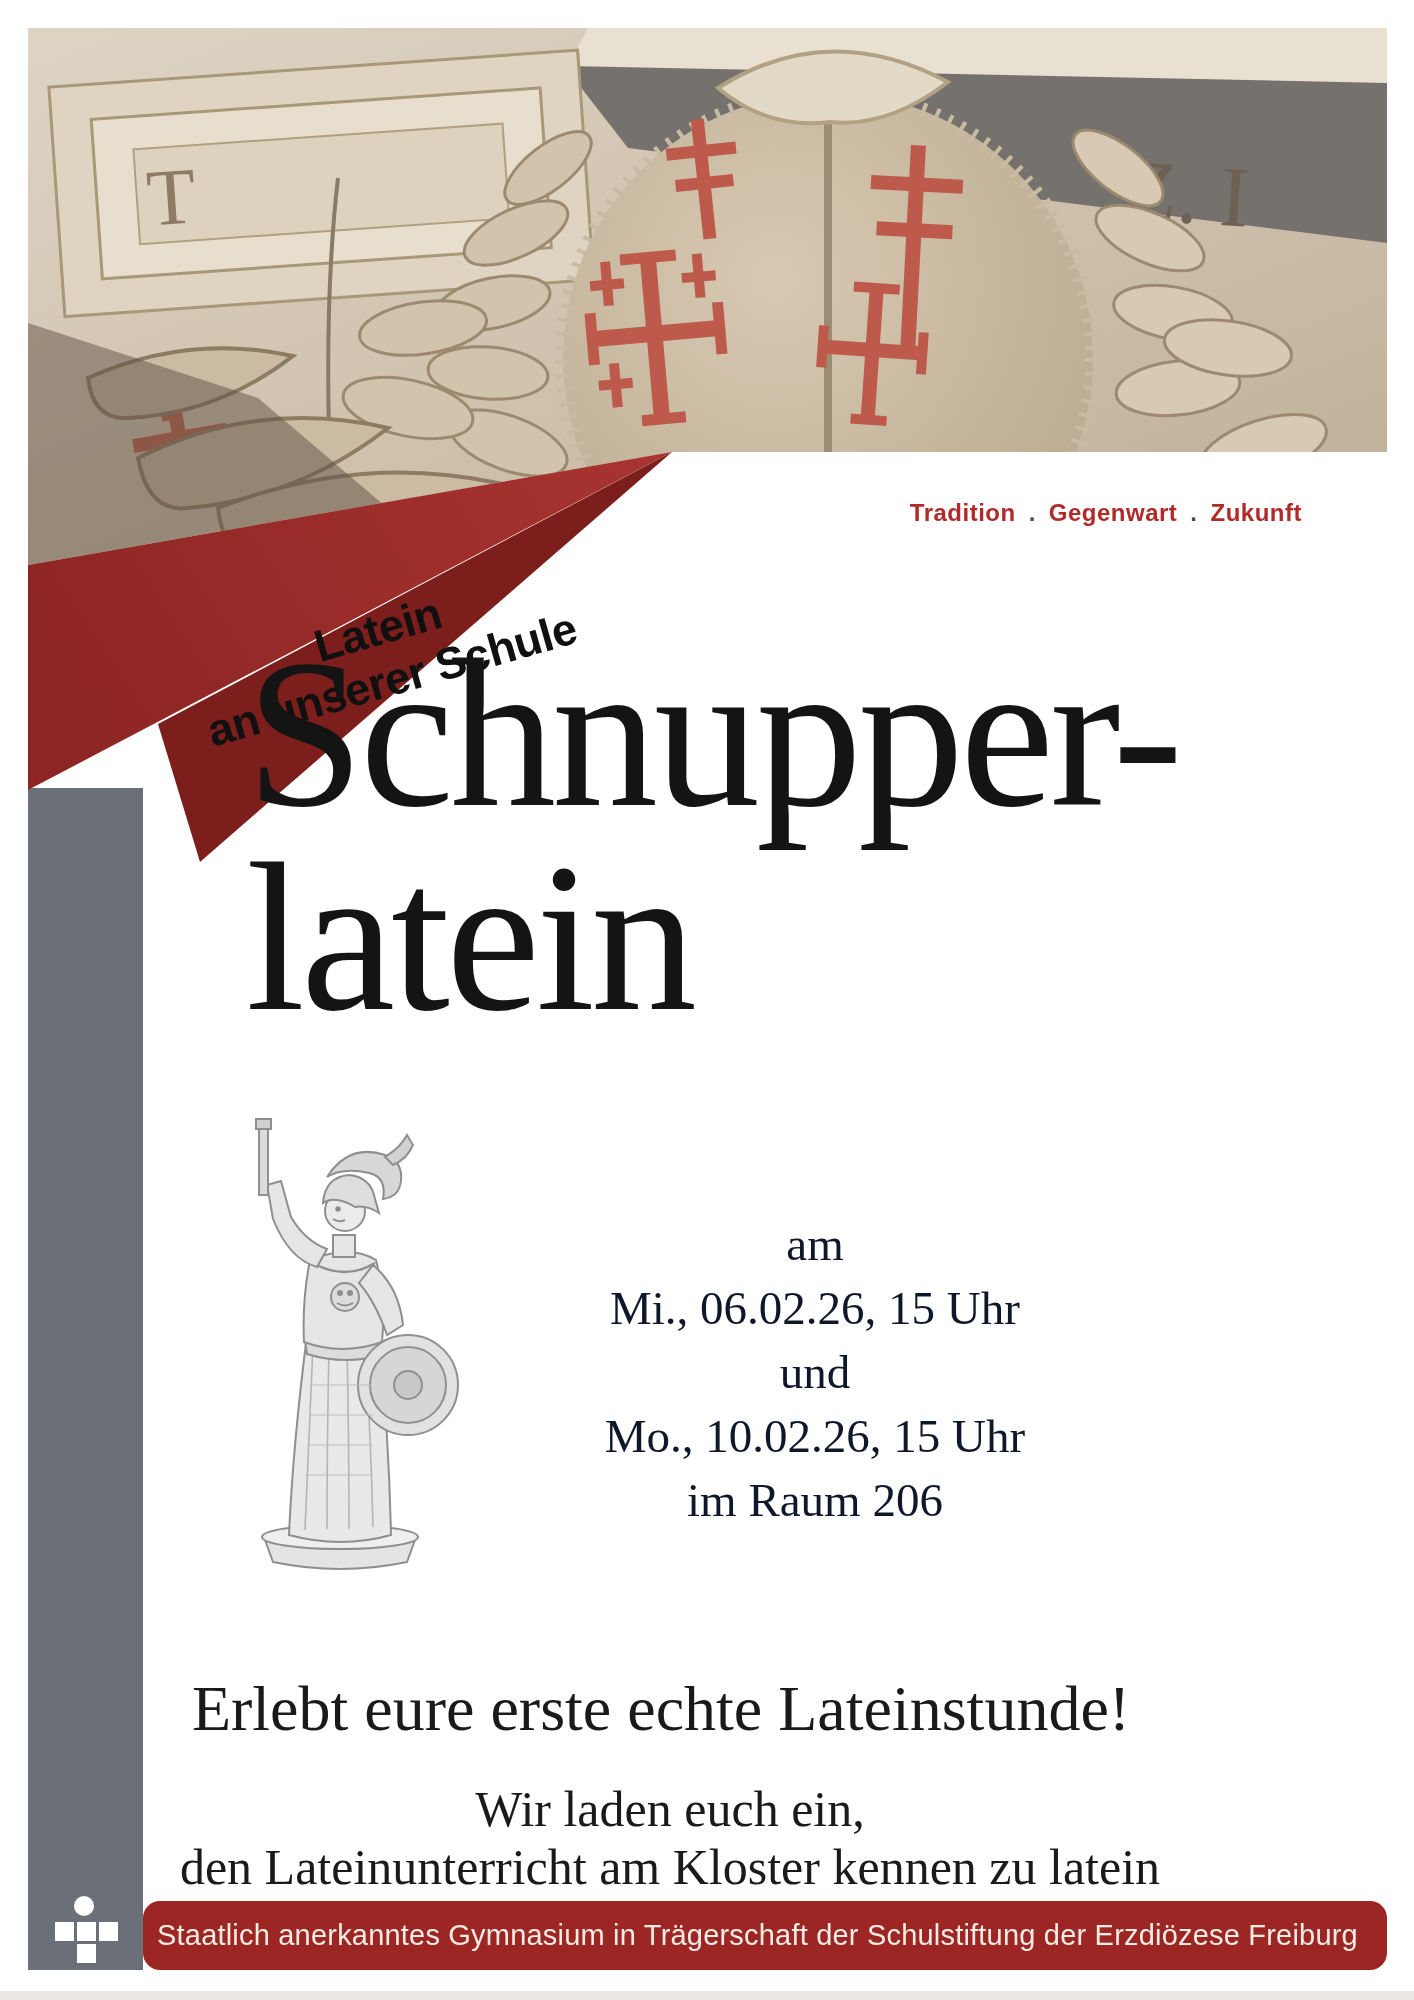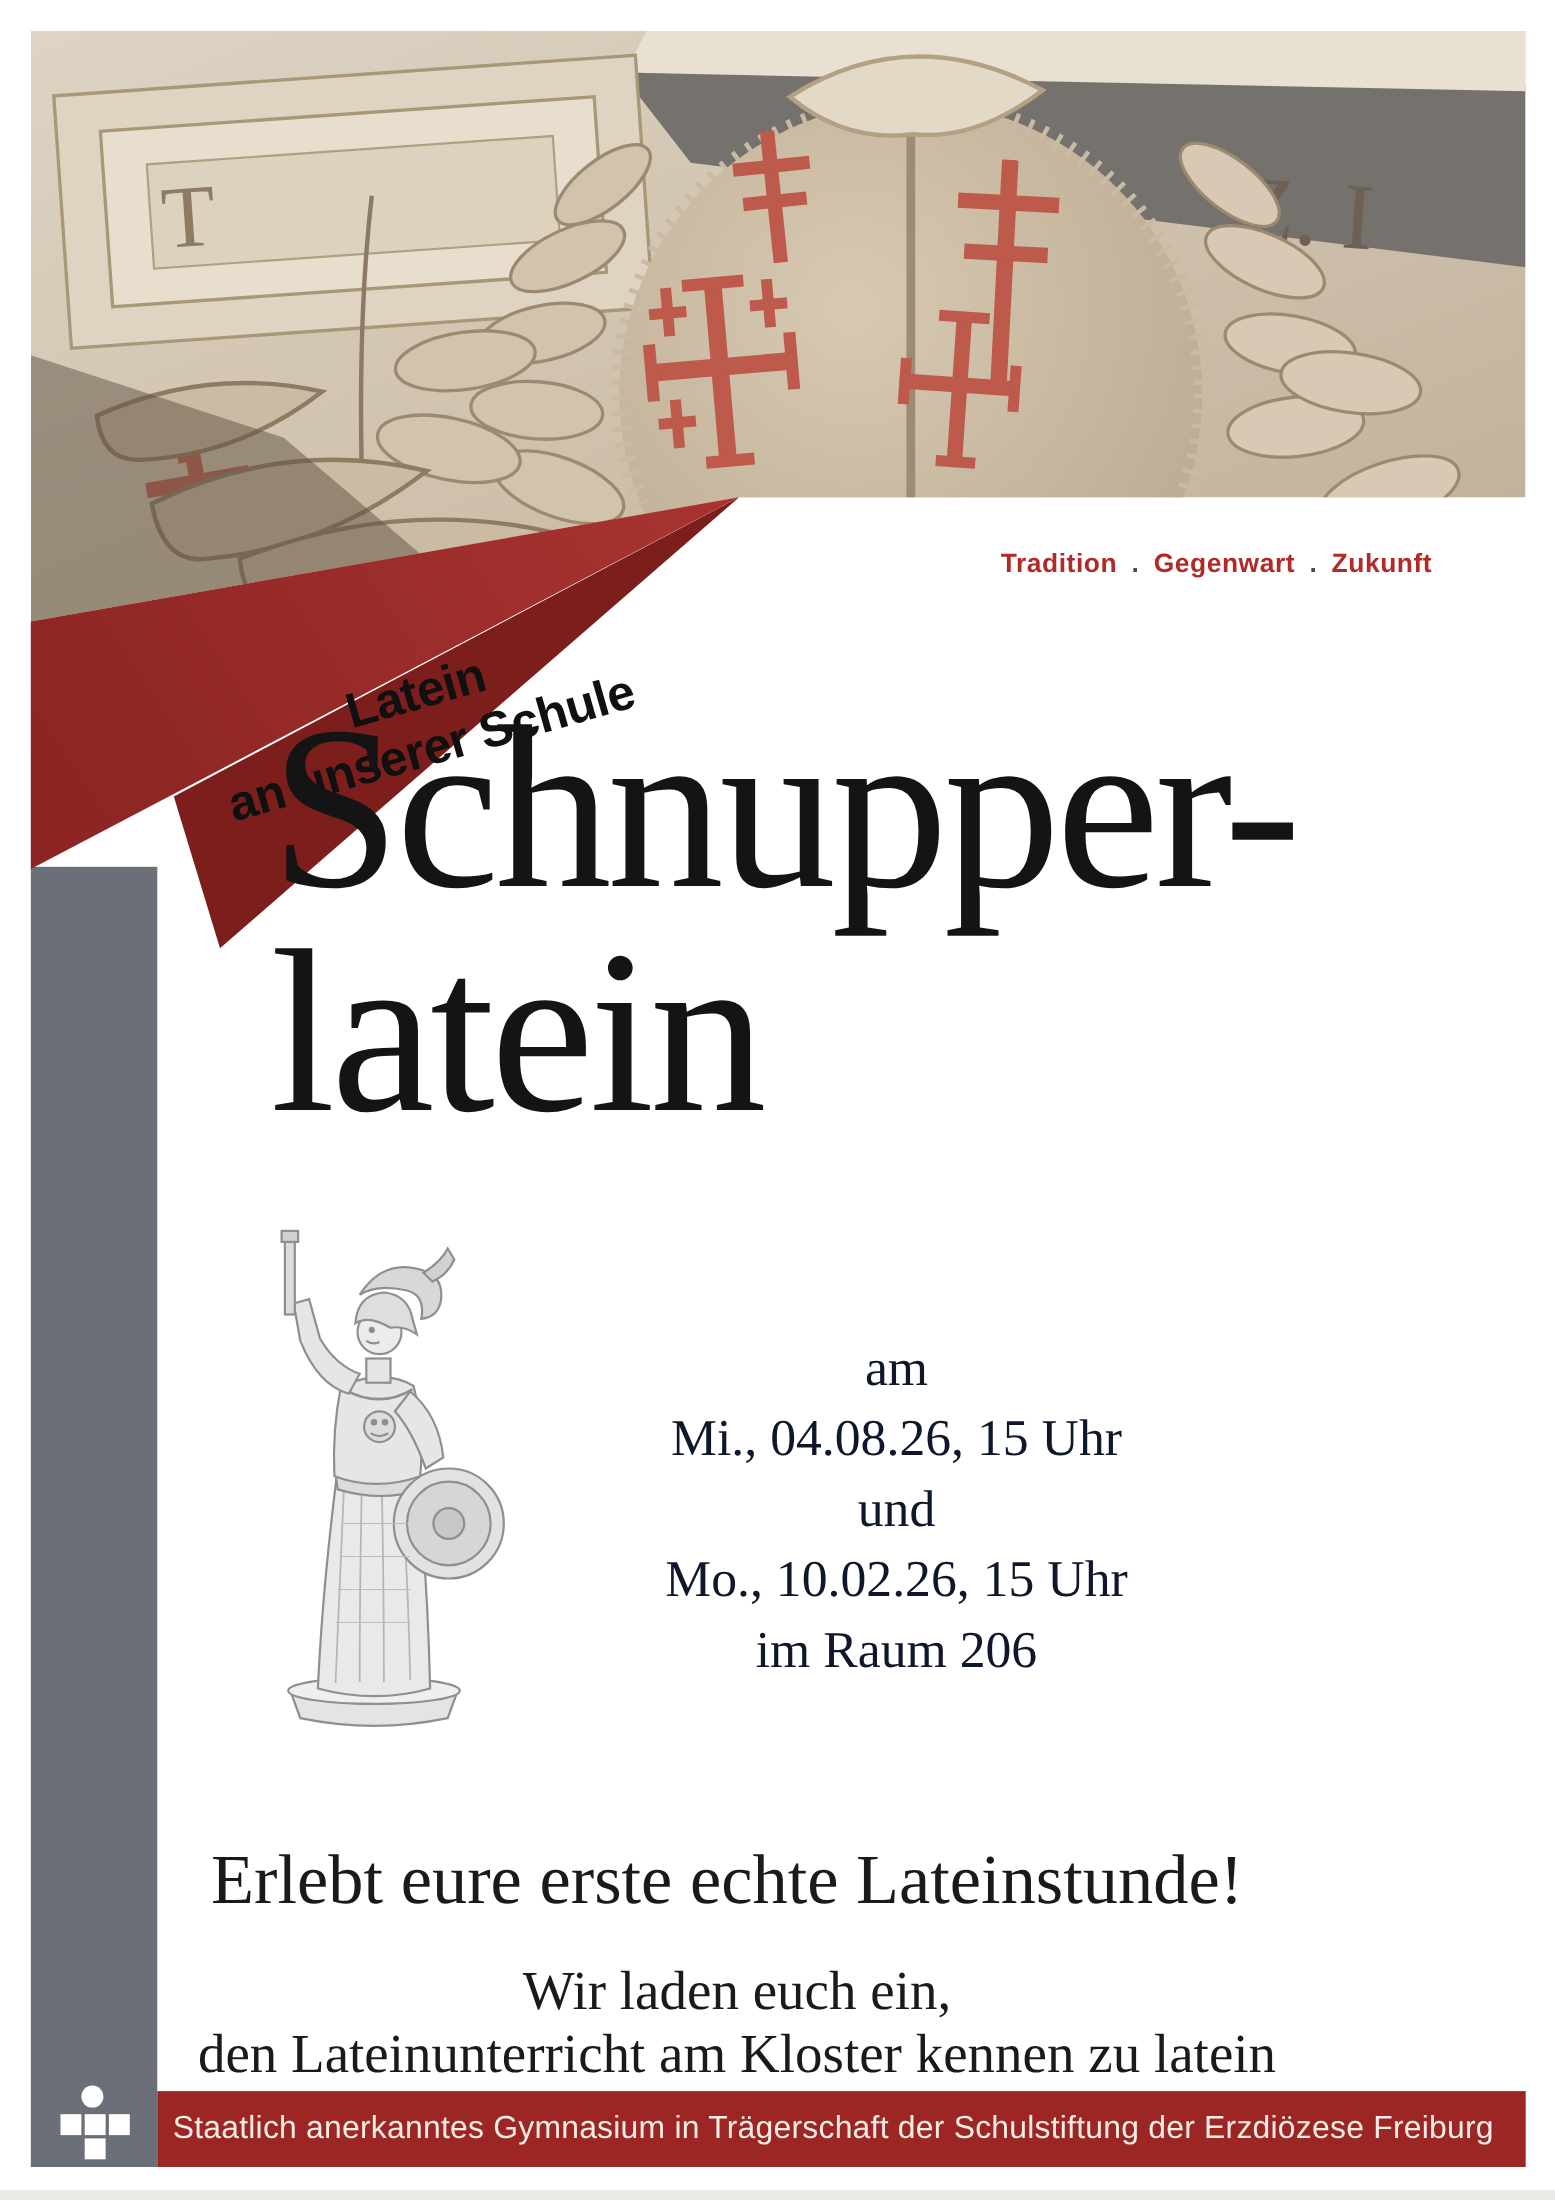--- a/index.html
+++ b/index.html
@@ -30,21 +30,21 @@
             font-size:47px;line-height:64px;color:#0f172a;}
   
   .statement-1{position:absolute;left:0;right:92px;top:1672px;text-align:center;
                font-size:64px;color:#1a1a1a;}
   .statement-2{position:absolute;left:0;right:74px;top:1780px;text-align:center;
                font-size:50px;line-height:58px;color:#1a1a1a;}
   
   .statue{position:absolute;left:195px;top:1085px;width:300px;height:490px;}
   
   .footerbar{position:absolute;left:143px;top:1901px;width:1244px;height:69px;
-             background:#9c2623;display:flex;align-items:center;}
+             background:#9c2623;display:flex;align-items:center;border-radius:17px;}
   .footerbar span{font-family:"Liberation Sans",sans-serif;font-size:29px;font-weight:500;
                   color:#f3ece4;padding-left:14px;letter-spacing:.2px;white-space:nowrap;}
   
   .logo{position:absolute;left:28px;top:1858px;width:115px;height:112px;}
   .logo .d{position:absolute;background:#ffffff;}
   .logo .circle{left:46px;top:38px;width:20px;height:20px;border-radius:50%;}
   .logo .s1{left:27px;top:64px;width:19px;height:19px;}
   .logo .s2{left:49px;top:64px;width:19px;height:19px;}
   .logo .s3{left:71px;top:64px;width:19px;height:19px;}
   .logo .s4{left:49px;top:86px;width:19px;height:19px;}
@@ -228,21 +228,21 @@
       <path d="M132 92 q22 -34 58 -22 q18 6 16 26 q-2 16 -18 18 q4 -22 -14 -26 q-26 -6 -42 4z" fill="#d8d8d8"></path>
       <path d="M190 72 q16 -10 22 -22 l6 10 q-6 14 -20 20z" fill="#d2d2d2"></path>
     </g>
     <g stroke="#bdbdbd" stroke-width="1">
       <path d="M116 300 h60 M114 330 h64 M112 360 h66 M110 390 h68" fill="none"></path>
     </g>
   </svg>
 
   <div class="schedule">
     <div>am</div>
-    <div>Mi., 04.08.26, 15 Uhr</div>
+    <div>Mi., 06.02.26, 15 Uhr</div>
     <div>und</div>
     <div>Mo., 10.02.26, 15 Uhr</div>
     <div>im Raum 206</div>
   </div>
 
   <div class="statement-1">Erlebt eure erste echte Lateinstunde!</div>
   <div class="statement-2">
     <div>Wir laden euch ein,</div>
     <div>den Lateinunterricht am Kloster kennen zu latein</div>
   </div>

